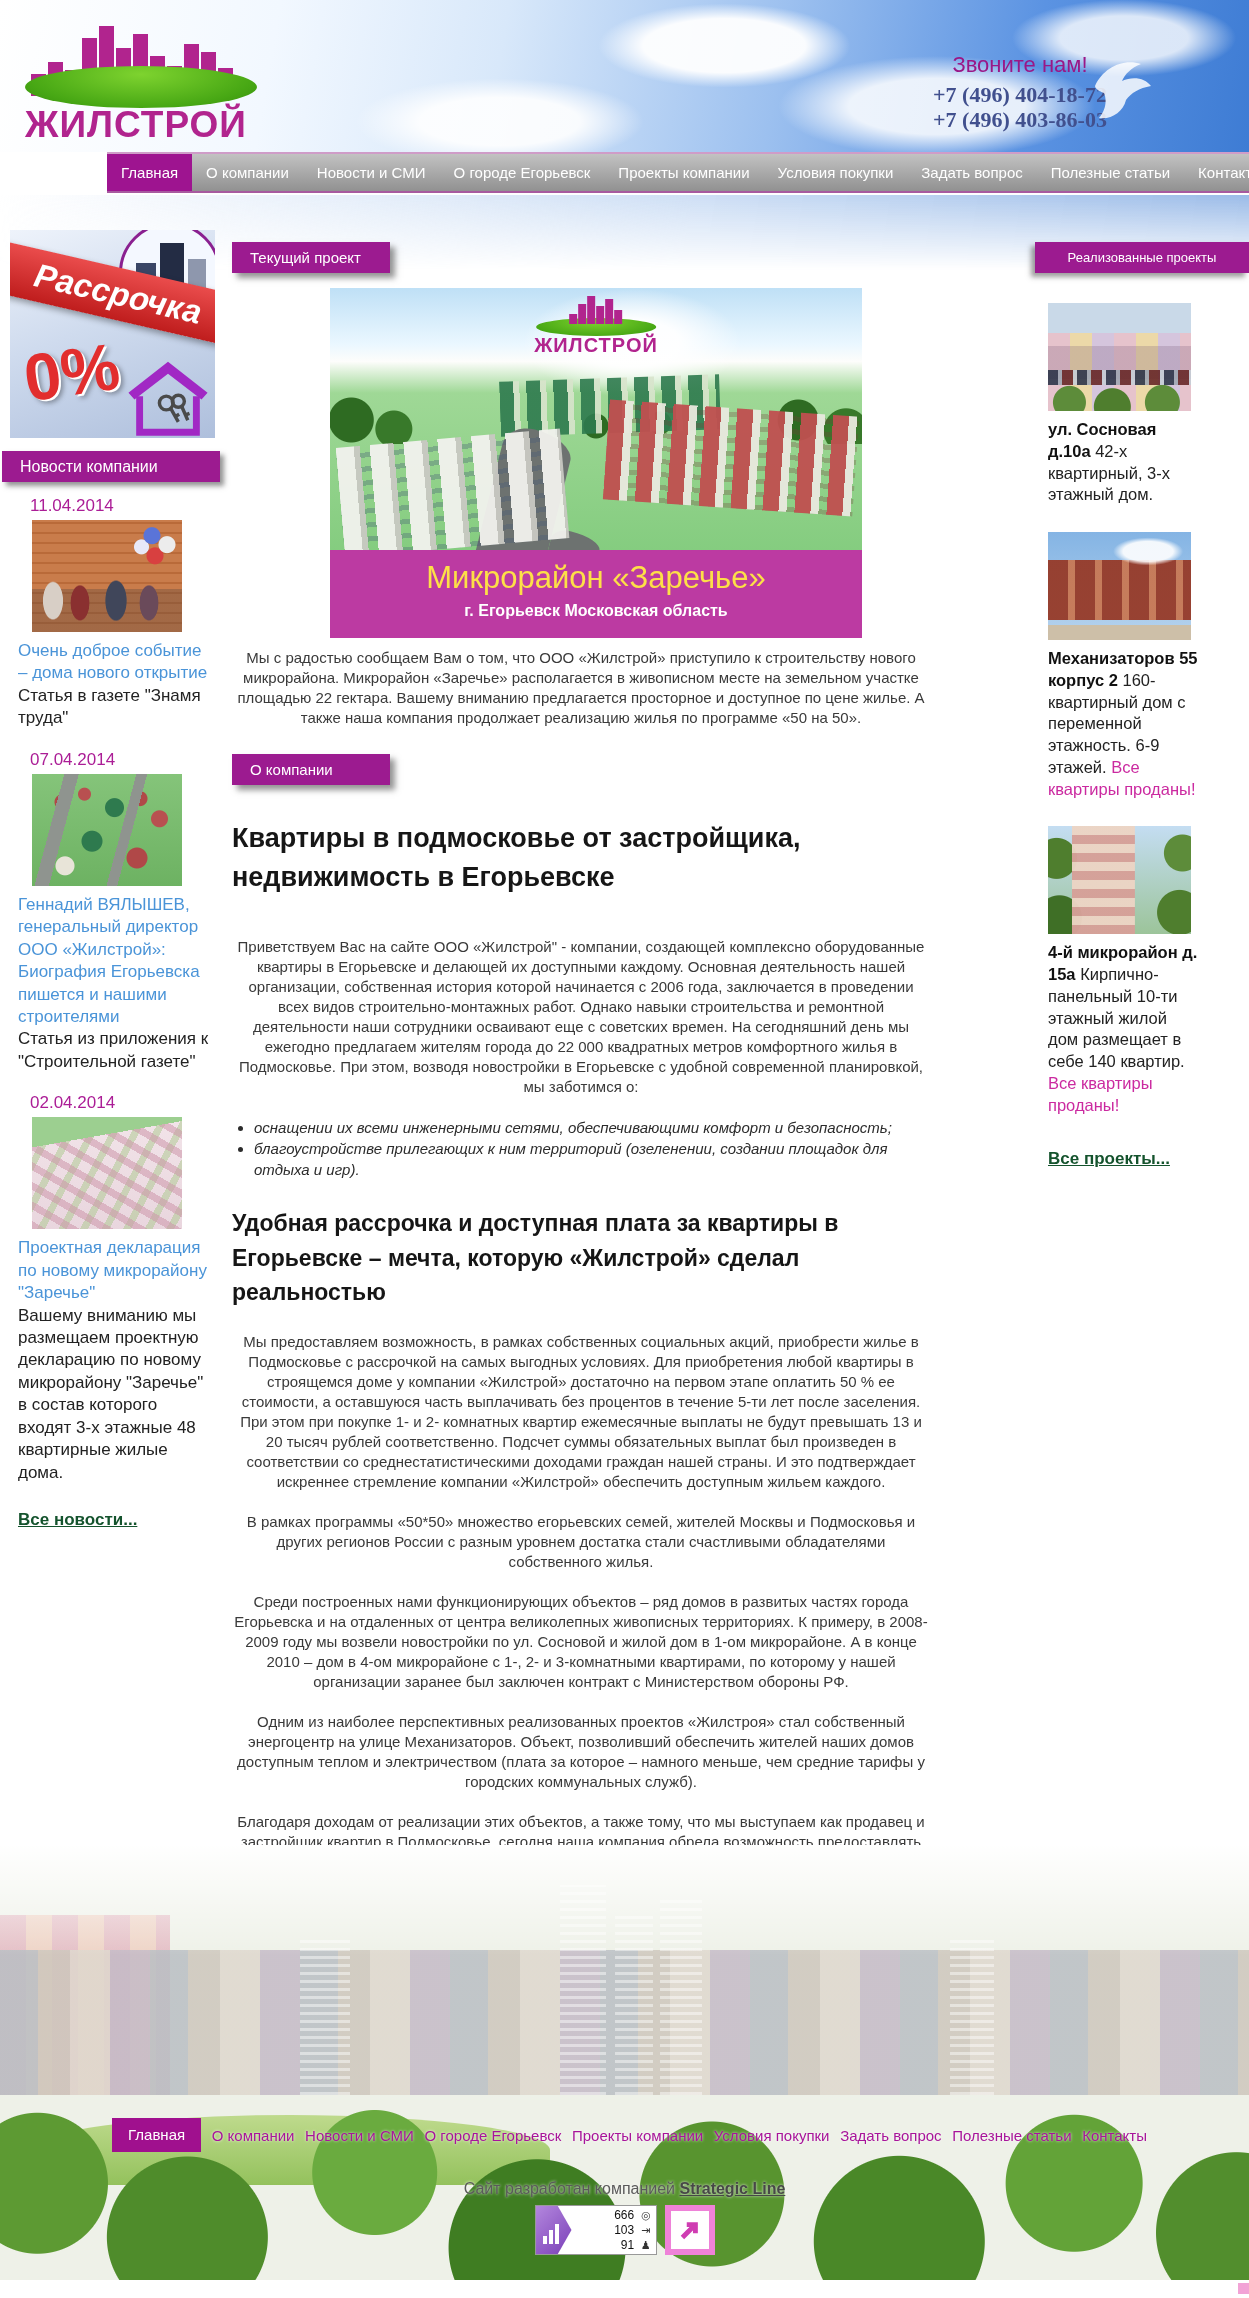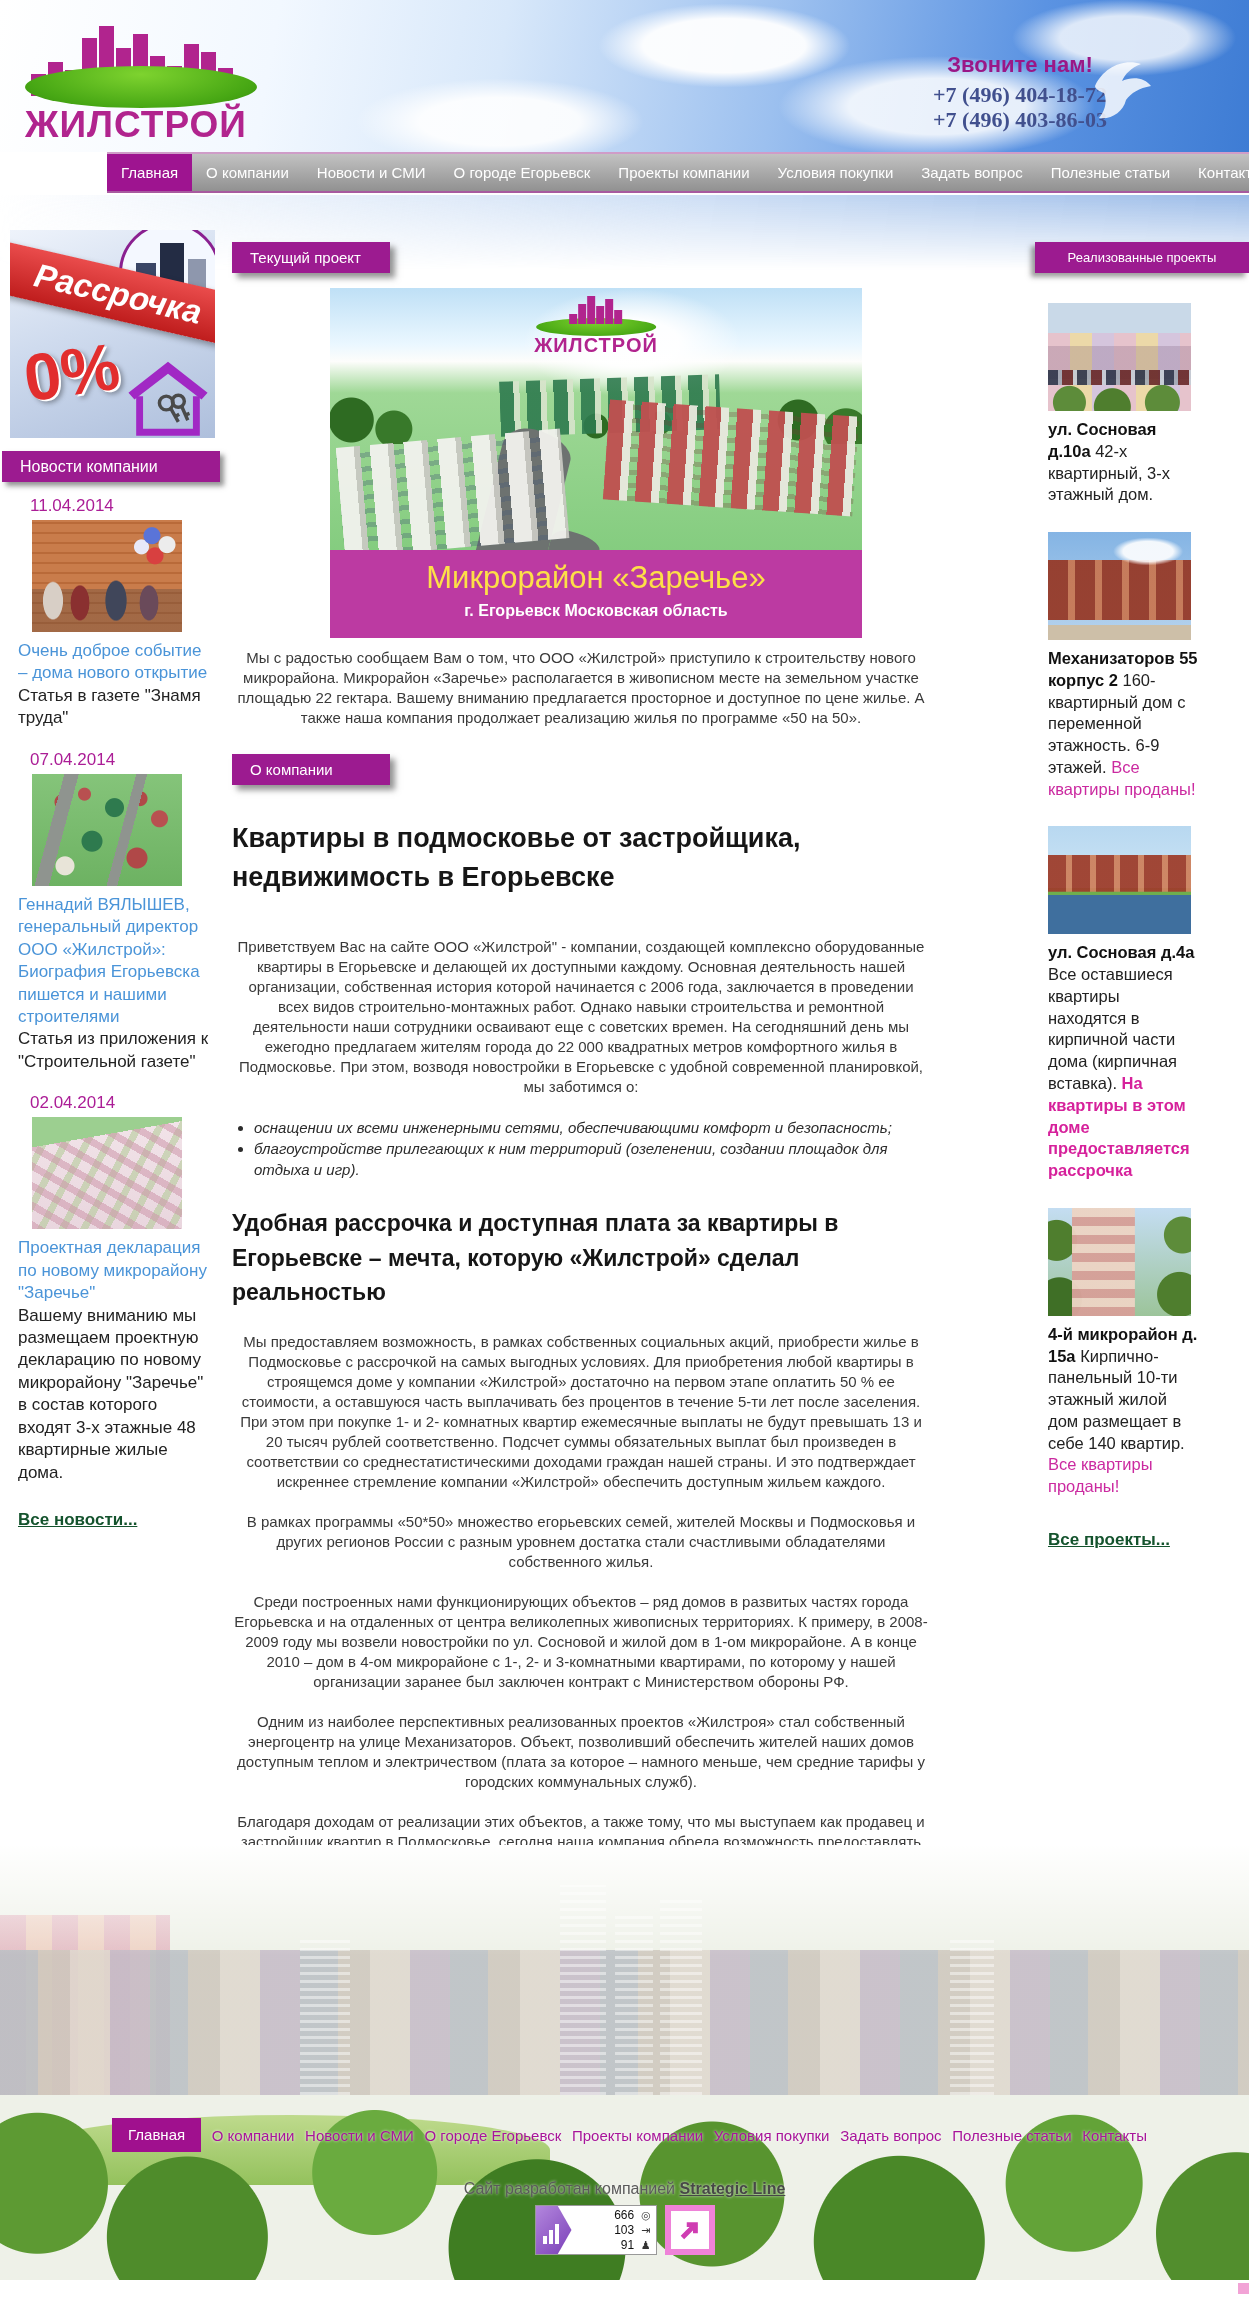--- a/index.html
+++ b/index.html
@@ -22,21 +22,21 @@
   .logo-sky i:nth-child(3){height:26px;} .logo-sky i:nth-child(4){height:58px;}
   .logo-sky i:nth-child(5){height:70px;} .logo-sky i:nth-child(6){height:48px;}
   .logo-sky i:nth-child(7){height:62px;} .logo-sky i:nth-child(8){height:40px;}
   .logo-sky i:nth-child(9){height:30px;} .logo-sky i:nth-child(10){height:52px;}
   .logo-sky i:nth-child(11){height:44px;} .logo-sky i:nth-child(12){height:28px;}
   .logo-hill { position:absolute; left:0; bottom:34px; width:232px; height:42px; border-radius:50%;
     background:radial-gradient(ellipse at 50% 20%, #7ed32f 0%, #47a714 70%, #358c0c 100%); }
   .logo-text { position:absolute; left:0; bottom:-4px; width:100%; font-size:37px; font-weight:bold;
     color:#b1248e; letter-spacing:1px; }
   .call { position:absolute; left:905px; top:52px; width:230px; text-align:center; }
-  .call-label { color:#9a1787; font-weight:bold; font-size:22px; margin-bottom:4px; }
+  .call-label { color:#9a1787; font-weight:normal; font-size:22px; margin-bottom:4px; }
   .call-phone { font-family:"Liberation Serif", serif; font-weight:bold; font-size:22px; color:#41508e; line-height:1.15; }
   .dove { position:absolute; left:1085px; top:48px; opacity:.9; }
 
   
   .nav { position:absolute; left:107px; top:152px; width:1142px; height:41px; display:flex; align-items:stretch;
     background:linear-gradient(#c2c2c2,#919191); border-top:2px solid #cf9cc8; border-bottom:2px solid #a75a9f; }
   .nav-item { display:flex; align-items:center; padding:0 14px; color:#fff; font-size:15px; cursor:pointer; white-space:nowrap; }
   .nav-item.active { background:#9e1490; }
   .sky2 { position:absolute; left:0; top:195px; width:1249px; height:75px;
     background:linear-gradient(100deg, rgba(255,255,255,0) 0%, rgba(197,217,243,.85) 55%, rgba(143,179,229,.9) 100%);
@@ -395,26 +395,20 @@
            <span class="ptext">42-х квартирный, 3-х этажный дом.</span>
            <span class="phl"></span></p>
       </div>
       <div class="proj">
         <div class="pimg art-proj2"></div>
         <p><span class="ptitle">Механизаторов 55 корпус 2</span>
            <span class="ptext">160-квартирный дом с переменной этажность. 6-9 этажей.</span>
            <span class="phl">Все квартиры проданы!</span></p>
       </div>
       <div class="proj">
-        <div class="pimg art-proj3"></div>
-        <p><span class="ptitle">ул. Сосновая д.4а</span>
-           <span class="ptext">Все оставшиеся квартиры находятся в кирпичной части дома (кирпичная вставка).</span>
-           <span class="phl bold">На квартиры в этом доме предоставляется рассрочка</span></p>
-      </div>
-      <div class="proj">
         <div class="pimg art-proj4"></div>
         <p><span class="ptitle">4-й микрорайон д. 15а</span>
            <span class="ptext">Кирпично-панельный 10-ти этажный жилой дом размещает в себе 140 квартир.</span>
            <span class="phl">Все квартиры проданы!</span></p>
       </div>
       <span class="all-link">Все проекты...</span>
     </div>
   </div>
 
   <div class="footer-art">

